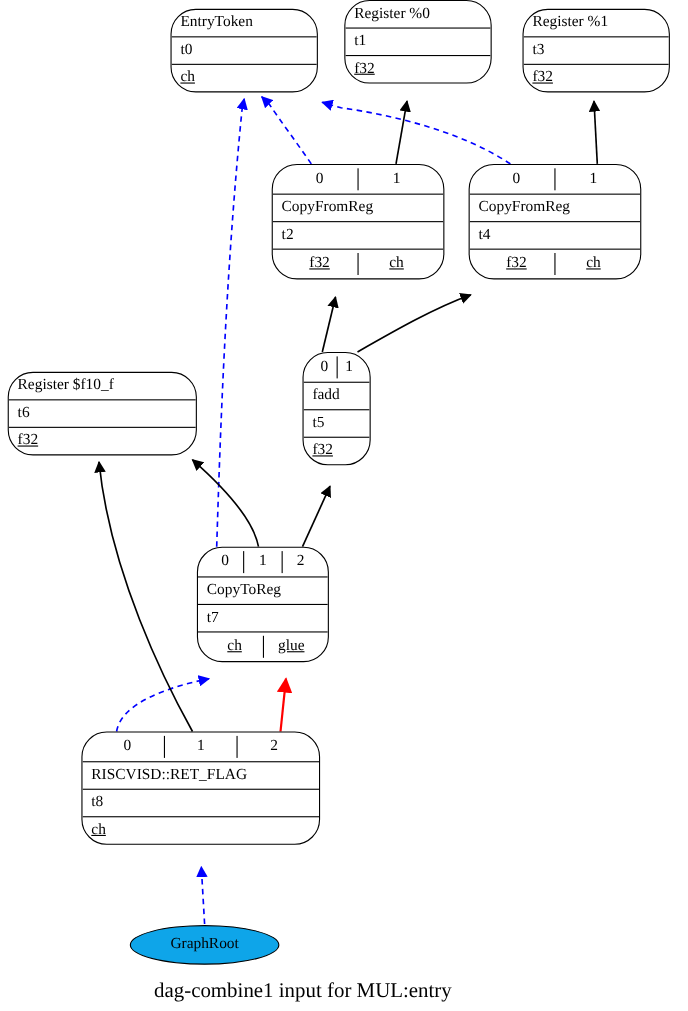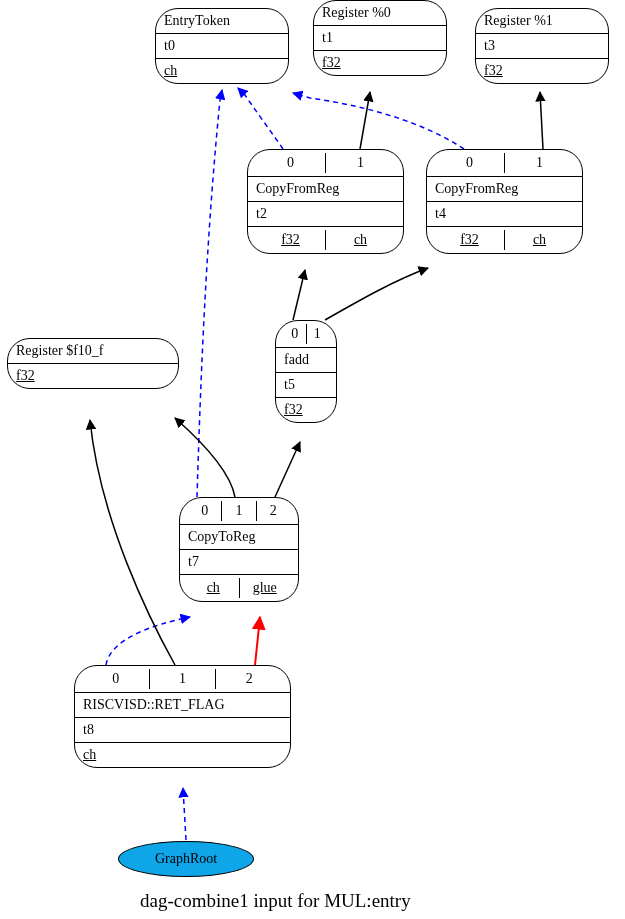--- a/index.html
+++ b/index.html
@@ -158,20 +158,21 @@
     <div class="cell">0</div>
     <div class="cell">1</div>
   </div>
   <div class="node-row single">fadd</div>
   <div class="node-row single">t5</div>
   <div class="node-row single">f32</div>
 </div>
 
 <div class="node" style="left:7px; top:338px; width:170px;">
   <div class="node-row single">Register $f10_f</div>
+  <div class="node-row single">t6</div>
   <div class="node-row single">f32</div>
 </div>
 
 <div class="node" style="left:179px; top:497px; width:118px;">
   <div class="node-row ports">
     <div class="cell">0</div>
     <div class="cell">1</div>
     <div class="cell">2</div>
   </div>
   <div class="node-row single">CopyToReg</div>

